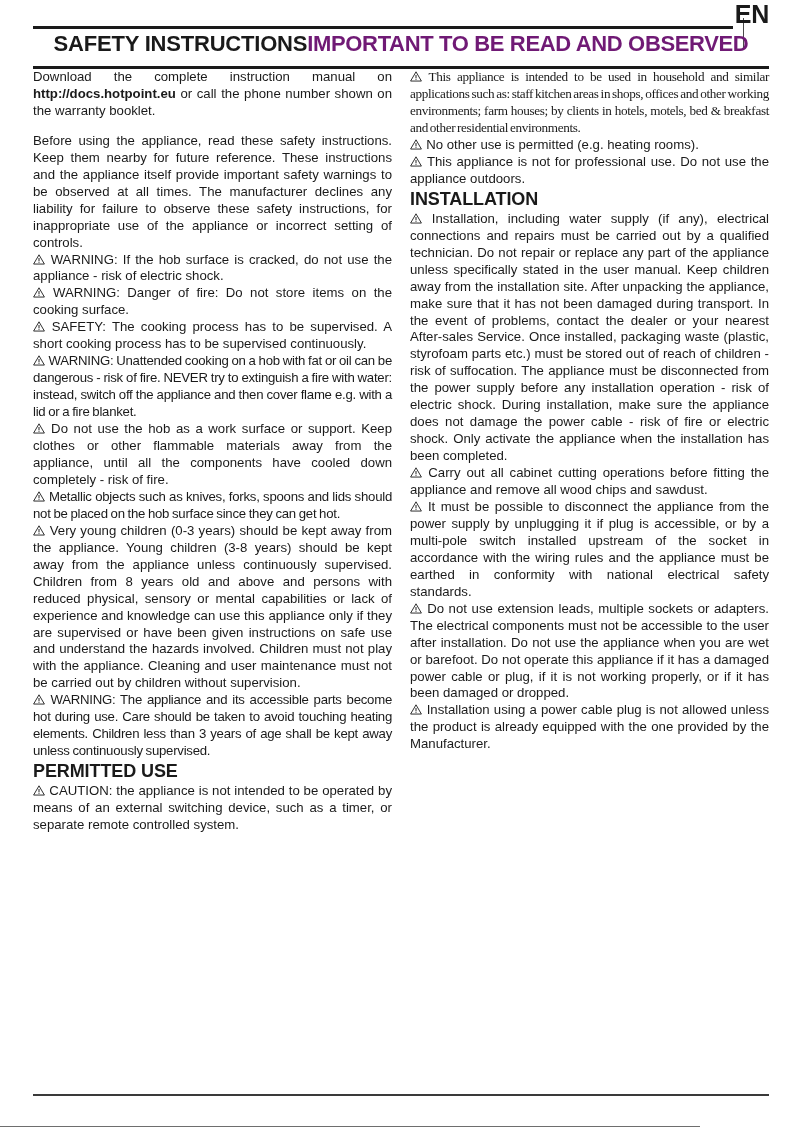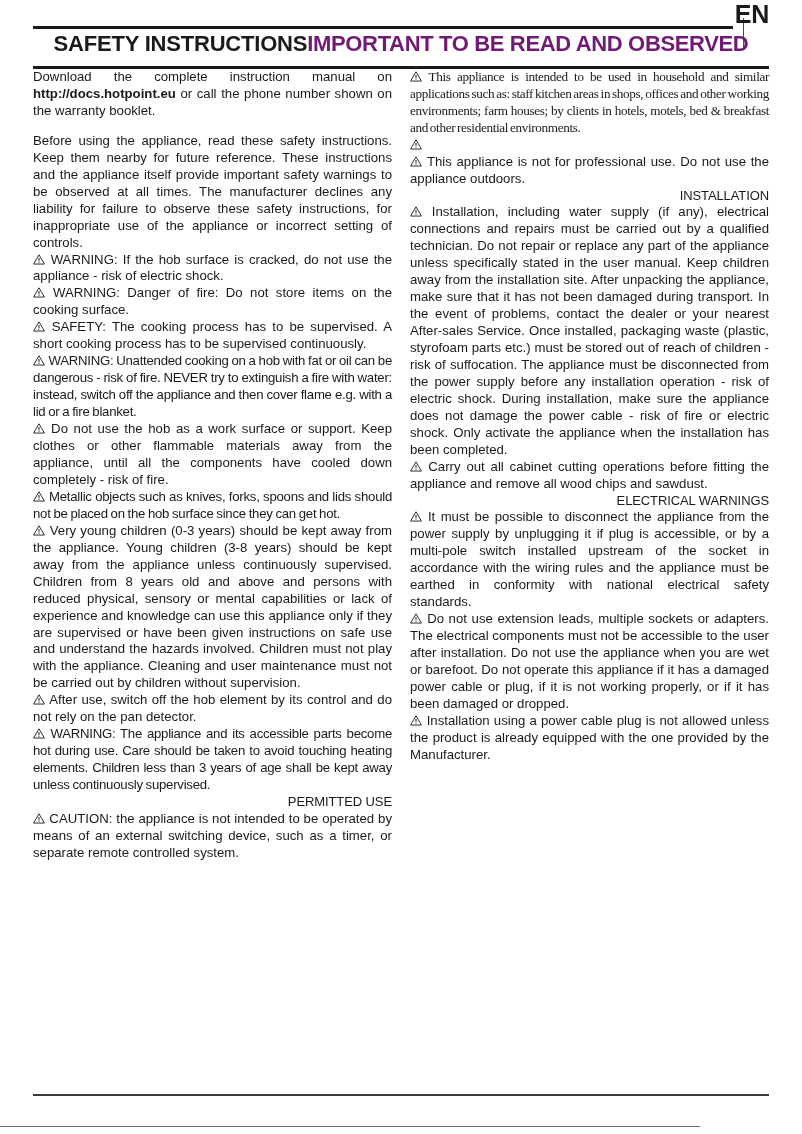--- a/index.html
+++ b/index.html
@@ -107,24 +107,24 @@
     margin: 0;
     text-align: justify;
     text-justify: inter-word;
     hyphens: none;
   }
   .spacer {
     height: 13px;
   }
   .heading {
     margin: 0;
-    font-size: 13px;
-    font-weight: normal;
+    font-size: 18px;
+    font-weight: bold;
     letter-spacing: -0.1px;
-    text-align: right;
+    text-align: left;
   }
   .url {
     font-weight: bold;
   }
   .warn {
     display: inline-block;
     width: 1em;
     font-size: 12.5px;
     line-height: 1;
     vertical-align: -1px;
@@ -212,25 +212,20 @@
         <p class="para tight"><span class="warn"><svg viewBox="0 0 20 18" width="12" height="11" aria-hidden="true">
               <path d="M10 1.2 L19 16.6 L1 16.6 Z" fill="none" stroke="#1a1a1a" stroke-width="1.5" stroke-linejoin="round"></path>
               <rect x="9.2" y="6.4" width="1.6" height="5.4" fill="#1a1a1a"></rect>
               <rect x="9.2" y="12.8" width="1.6" height="1.7" fill="#1a1a1a"></rect>
             </svg></span> <span>Metallic objects such as knives, forks, spoons and lids should not be placed on the hob surface since they can get hot.</span></p>
         <p class="para"><span class="warn"><svg viewBox="0 0 20 18" width="12" height="11" aria-hidden="true">
               <path d="M10 1.2 L19 16.6 L1 16.6 Z" fill="none" stroke="#1a1a1a" stroke-width="1.5" stroke-linejoin="round"></path>
               <rect x="9.2" y="6.4" width="1.6" height="5.4" fill="#1a1a1a"></rect>
               <rect x="9.2" y="12.8" width="1.6" height="1.7" fill="#1a1a1a"></rect>
             </svg></span> <span>Very young children (0-3 years) should be kept away from the appliance. Young children (3-8 years) should be kept away from the appliance unless continuously supervised. Children from 8 years old and above and persons with reduced physical, sensory or mental capabilities or lack of experience and knowledge can use this appliance only if they are supervised or have been given instructions on safe use and understand the hazards involved. Children must not play with the appliance. Cleaning and user maintenance must not be carried out by children without supervision.</span></p>
-        <p class="para"><span class="warn"><svg viewBox="0 0 20 18" width="12" height="11" aria-hidden="true">
-              <path d="M10 1.2 L19 16.6 L1 16.6 Z" fill="none" stroke="#1a1a1a" stroke-width="1.5" stroke-linejoin="round"></path>
-              <rect x="9.2" y="6.4" width="1.6" height="5.4" fill="#1a1a1a"></rect>
-              <rect x="9.2" y="12.8" width="1.6" height="1.7" fill="#1a1a1a"></rect>
-            </svg></span> <span>After use, switch off the hob element by its control and do not rely on the pan detector.</span></p>
         <p class="para tight"><span class="warn"><svg viewBox="0 0 20 18" width="12" height="11" aria-hidden="true">
               <path d="M10 1.2 L19 16.6 L1 16.6 Z" fill="none" stroke="#1a1a1a" stroke-width="1.5" stroke-linejoin="round"></path>
               <rect x="9.2" y="6.4" width="1.6" height="5.4" fill="#1a1a1a"></rect>
               <rect x="9.2" y="12.8" width="1.6" height="1.7" fill="#1a1a1a"></rect>
             </svg></span> <span>WARNING: The appliance and its accessible parts become hot during use. Care should be taken to avoid touching heating elements. Children less than 3 years of age shall be kept away unless continuously supervised.</span></p>
         <p class="heading">PERMITTED USE</p>
         <p class="para"><span class="warn"><svg viewBox="0 0 20 18" width="12" height="11" aria-hidden="true">
               <path d="M10 1.2 L19 16.6 L1 16.6 Z" fill="none" stroke="#1a1a1a" stroke-width="1.5" stroke-linejoin="round"></path>
               <rect x="9.2" y="6.4" width="1.6" height="5.4" fill="#1a1a1a"></rect>
               <rect x="9.2" y="12.8" width="1.6" height="1.7" fill="#1a1a1a"></rect>
@@ -240,38 +235,37 @@
     <div class="col" id="col-right">
         <p class="para tight2"><span class="warn"><svg viewBox="0 0 20 18" width="12" height="11" aria-hidden="true">
               <path d="M10 1.2 L19 16.6 L1 16.6 Z" fill="none" stroke="#1a1a1a" stroke-width="1.5" stroke-linejoin="round"></path>
               <rect x="9.2" y="6.4" width="1.6" height="5.4" fill="#1a1a1a"></rect>
               <rect x="9.2" y="12.8" width="1.6" height="1.7" fill="#1a1a1a"></rect>
             </svg></span> <span>This appliance is intended to be used in household and similar applications such as: staff kitchen areas in shops, offices and other working environments; farm houses; by clients in hotels, motels, bed &amp; breakfast and other residential environments.</span></p>
         <p class="para"><span class="warn"><svg viewBox="0 0 20 18" width="12" height="11" aria-hidden="true">
               <path d="M10 1.2 L19 16.6 L1 16.6 Z" fill="none" stroke="#1a1a1a" stroke-width="1.5" stroke-linejoin="round"></path>
               <rect x="9.2" y="6.4" width="1.6" height="5.4" fill="#1a1a1a"></rect>
               <rect x="9.2" y="12.8" width="1.6" height="1.7" fill="#1a1a1a"></rect>
-            </svg></span> </p>
+            </svg></span> <span>No other use is permitted (e.g. heating rooms).</span></p>
         <p class="para"><span class="warn"><svg viewBox="0 0 20 18" width="12" height="11" aria-hidden="true">
               <path d="M10 1.2 L19 16.6 L1 16.6 Z" fill="none" stroke="#1a1a1a" stroke-width="1.5" stroke-linejoin="round"></path>
               <rect x="9.2" y="6.4" width="1.6" height="5.4" fill="#1a1a1a"></rect>
               <rect x="9.2" y="12.8" width="1.6" height="1.7" fill="#1a1a1a"></rect>
             </svg></span> <span>This appliance is not for professional use. Do not use the appliance outdoors.</span></p>
         <p class="heading">INSTALLATION</p>
         <p class="para"><span class="warn"><svg viewBox="0 0 20 18" width="12" height="11" aria-hidden="true">
               <path d="M10 1.2 L19 16.6 L1 16.6 Z" fill="none" stroke="#1a1a1a" stroke-width="1.5" stroke-linejoin="round"></path>
               <rect x="9.2" y="6.4" width="1.6" height="5.4" fill="#1a1a1a"></rect>
               <rect x="9.2" y="12.8" width="1.6" height="1.7" fill="#1a1a1a"></rect>
             </svg></span> <span>Installation, including water supply (if any), electrical connections and repairs must be carried out by a qualified technician. Do not repair or replace any part of the appliance unless specifically stated in the user manual. Keep children away from the installation site. After unpacking the appliance, make sure that it has not been damaged during transport. In the event of problems, contact the dealer or your nearest After-sales Service. Once installed, packaging waste (plastic, styrofoam parts etc.) must be stored out of reach of children - risk of suffocation. The appliance must be disconnected from the power supply before any installation operation - risk of electric shock. During installation, make sure the appliance does not damage the power cable - risk of fire or electric shock. Only activate the appliance when the installation has been completed.</span></p>
         <p class="para"><span class="warn"><svg viewBox="0 0 20 18" width="12" height="11" aria-hidden="true">
               <path d="M10 1.2 L19 16.6 L1 16.6 Z" fill="none" stroke="#1a1a1a" stroke-width="1.5" stroke-linejoin="round"></path>
               <rect x="9.2" y="6.4" width="1.6" height="5.4" fill="#1a1a1a"></rect>
               <rect x="9.2" y="12.8" width="1.6" height="1.7" fill="#1a1a1a"></rect>
             </svg></span> <span>Carry out all cabinet cutting operations before fitting the appliance and remove all wood chips and sawdust.</span></p>
-        <p class="heading">ELECTRICAL WARNINGS</p>
         <p class="para"><span class="warn"><svg viewBox="0 0 20 18" width="12" height="11" aria-hidden="true">
               <path d="M10 1.2 L19 16.6 L1 16.6 Z" fill="none" stroke="#1a1a1a" stroke-width="1.5" stroke-linejoin="round"></path>
               <rect x="9.2" y="6.4" width="1.6" height="5.4" fill="#1a1a1a"></rect>
               <rect x="9.2" y="12.8" width="1.6" height="1.7" fill="#1a1a1a"></rect>
             </svg></span> <span>It must be possible to disconnect the appliance from the power supply by unplugging it if plug is accessible, or by a multi-pole switch installed upstream of the socket in accordance with the wiring rules and the appliance must be earthed in conformity with national electrical safety standards.</span></p>
         <p class="para"><span class="warn"><svg viewBox="0 0 20 18" width="12" height="11" aria-hidden="true">
               <path d="M10 1.2 L19 16.6 L1 16.6 Z" fill="none" stroke="#1a1a1a" stroke-width="1.5" stroke-linejoin="round"></path>
               <rect x="9.2" y="6.4" width="1.6" height="5.4" fill="#1a1a1a"></rect>
               <rect x="9.2" y="12.8" width="1.6" height="1.7" fill="#1a1a1a"></rect>
             </svg></span> <span>Do not use extension leads, multiple sockets or adapters. The electrical components must not be accessible to the user after installation. Do not use the appliance when you are wet or barefoot. Do not operate this appliance if it has a damaged power cable or plug, if it is not working properly, or if it has been damaged or dropped.</span></p>

